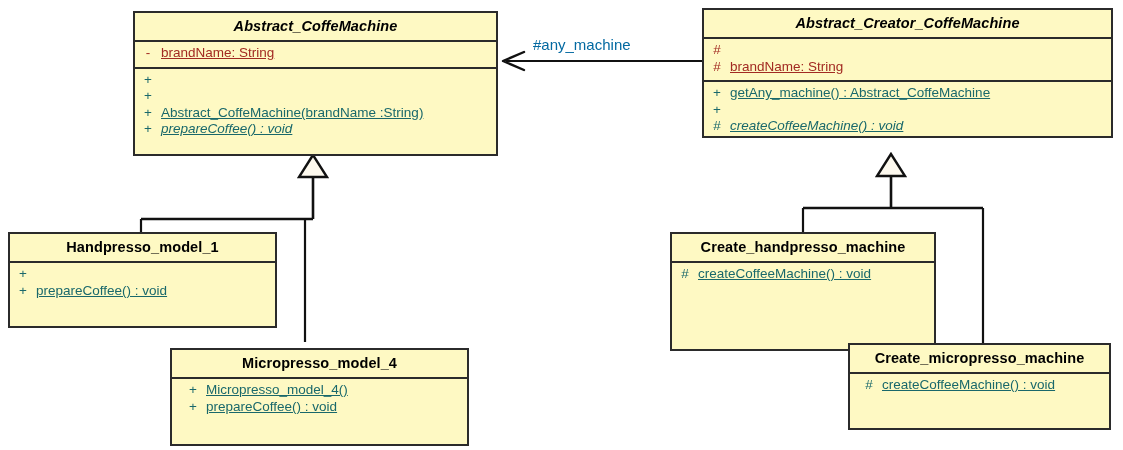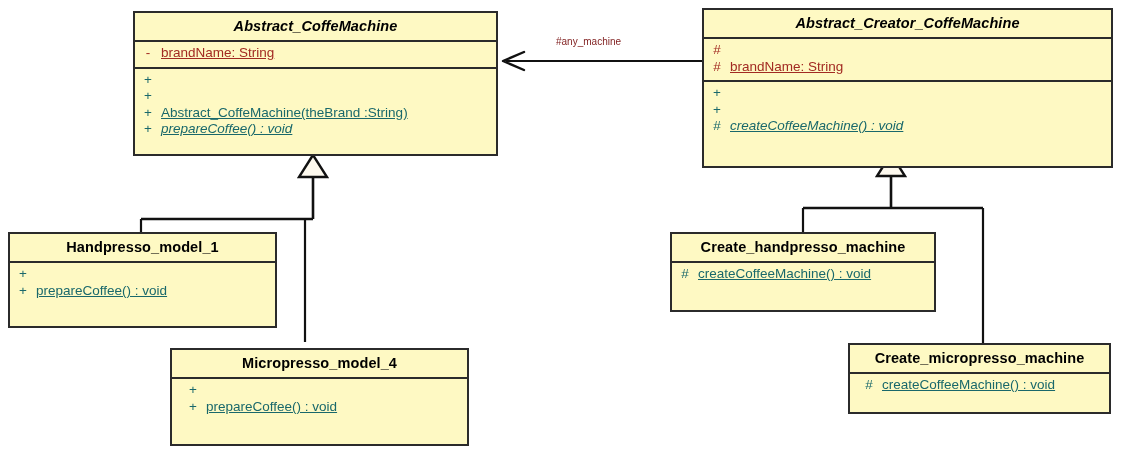--- a/index.html
+++ b/index.html
@@ -69,25 +69,24 @@
   .mname {
     display: inline-block;
     text-decoration: underline;
   }
   .attrs .vis, .attrs .mname { color: #A22A22; }
   .ops .vis, .ops .mname { color: #19686B; }
   .mname.italic { font-style: italic; }
 
   .assoc-label {
     position: absolute;
-    font-size: 10px;
-    color: #7f1d1d;
+    font-size: 15px;
+    color: #0369a1;
     white-space: nowrap;
     z-index: 6;
-    margin-left: 23px;
   }
 </style>
 </head>
 <body>
 
 <div id="diagram">
 
   <svg id="edges" viewBox="0 0 1123 450" xmlns="http://www.w3.org/2000/svg">
 
     <g>
@@ -129,43 +128,44 @@
     </div>
     <div class="compartment ops">
       <div class="member">
         <span class="vis">+</span>
       </div>
       <div class="member">
         <span class="vis">+</span>
       </div>
       <div class="member">
         <span class="vis">+</span>
-        <span class="mname">Abstract_CoffeMachine(theBrand :String)</span>
+        <span class="mname">Abstract_CoffeMachine(brandName :String)</span>
       </div>
       <div class="member">
         <span class="vis">+</span>
         <span class="mname italic">prepareCoffee() : void</span>
       </div>
     </div>
   </div>
 
-  <div class="uml-class" style="left:702px; top:8px; width:411px; height:160px;">
+  <div class="uml-class" style="left:702px; top:8px; width:411px; height:130px;">
     <div class="cls-title abstract">Abstract_Creator_CoffeMachine</div>
     <div class="compartment attrs">
       <div class="member">
         <span class="vis">#</span>
       </div>
       <div class="member">
         <span class="vis">#</span>
         <span class="mname">brandName:  String</span>
       </div>
     </div>
     <div class="compartment ops">
       <div class="member">
         <span class="vis">+</span>
+        <span class="mname">getAny_machine() : Abstract_CoffeMachine</span>
       </div>
       <div class="member">
         <span class="vis">+</span>
       </div>
       <div class="member">
         <span class="vis">#</span>
         <span class="mname italic">createCoffeeMachine() : void</span>
       </div>
     </div>
   </div>
@@ -181,39 +181,40 @@
         <span class="mname">prepareCoffee() : void</span>
       </div>
     </div>
   </div>
 
   <div class="uml-class" style="left:170px; top:348px; width:299px; height:98px;">
     <div class="cls-title">Micropresso_model_4</div>
     <div class="compartment ops">
       <div class="member" style="padding-left:8px;">
         <span class="vis">+</span>
+        <span class="mname">Micropresso_model_4()</span>
       </div>
       <div class="member" style="padding-left:8px;">
         <span class="vis">+</span>
         <span class="mname">prepareCoffee() : void</span>
       </div>
     </div>
   </div>
 
-  <div class="uml-class" style="left:670px; top:232px; width:266px; height:80px;">
+  <div class="uml-class" style="left:670px; top:232px; width:266px; height:119px;">
     <div class="cls-title">Create_handpresso_machine</div>
     <div class="compartment ops">
       <div class="member">
         <span class="vis">#</span>
         <span class="mname">createCoffeeMachine() : void</span>
       </div>
     </div>
   </div>
 
-  <div class="uml-class" style="left:848px; top:343px; width:263px; height:71px;">
+  <div class="uml-class" style="left:848px; top:343px; width:263px; height:87px;">
     <div class="cls-title">Create_micropresso_machine</div>
     <div class="compartment ops">
       <div class="member" style="padding-left:6px;">
         <span class="vis">#</span>
         <span class="mname">createCoffeeMachine() : void</span>
       </div>
     </div>
   </div>
 
 </div>

